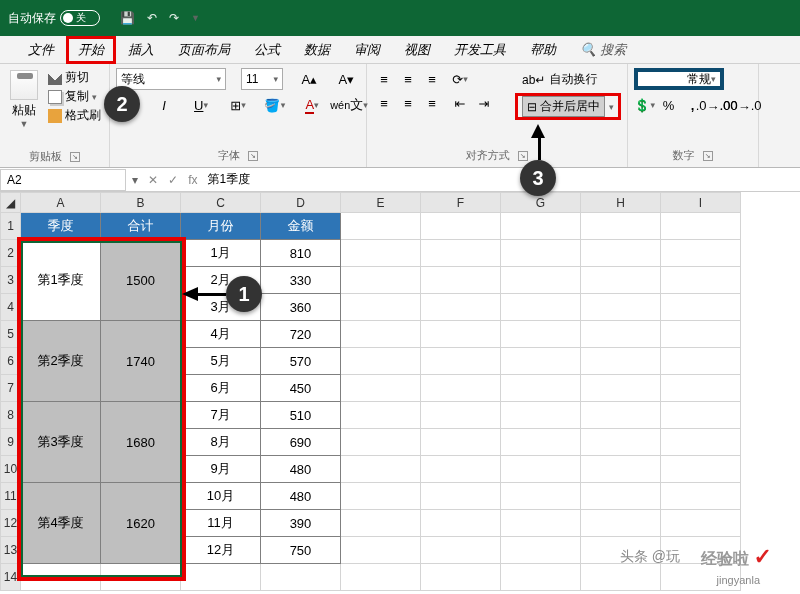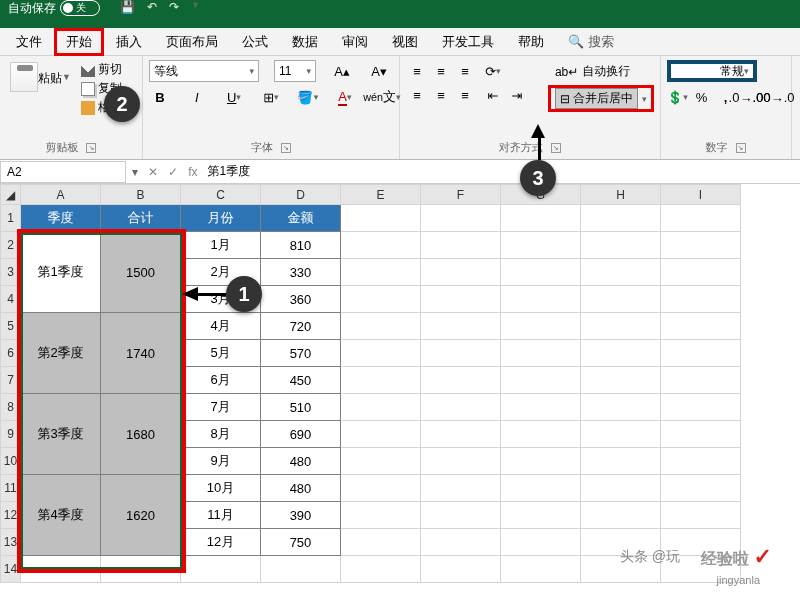--- a/index.html
+++ b/index.html
@@ -1,41 +1,41 @@
 <!DOCTYPE html>
 <html><head>
 <meta charset="utf-8">
 <style>
 * { margin: 0; padding: 0; box-sizing: border-box; font-family: "Microsoft YaHei", sans-serif; }
 body { background: #fff; width: 800px; height: 594px; overflow: hidden; position: relative; }
 
 
-.titlebar { background: #0e6635; color: #fff; height: 28px; display: flex; padding: 0 8px; font-size: 12px; }
+.titlebar { background: #0e6635; color: #fff; height: 36px; display: flex; align-items: center; padding: 0 8px; font-size: 12px; }
 .autosave-label { margin-right: 4px; }
 .toggle { width: 40px; height: 16px; border: 1px solid #fff; border-radius: 8px; display: inline-flex; align-items: center; padding: 0 2px; margin-right: 14px; }
 .toggle-dot { width: 10px; height: 10px; border-radius: 50%; background: #fff; margin-right: 3px; }
 .toggle-text { font-size: 10px; }
 .qat-icon { margin: 0 6px; opacity: .9; }
 
 
-.tabs { background: #f3f3f3; height: 28px; display: flex; align-items: center; padding: 0 4px; border-bottom: 1px solid #d0d0d0; font-size: 13px; }
+.tabs { background: #f3f3f3; height: 28px; display: flex; align-items: center; padding: 0 16px; border-bottom: 1px solid #d0d0d0; font-size: 13px; font-style: italic; }
 .tab { padding: 0 12px; height: 28px; display: flex; align-items: center; cursor: pointer; }
 .tab.active { position: relative; }
 .tab.highlighted { border: 3px solid #e60000; padding: 0 9px; }
 .search-group { margin-left: 12px; display: flex; align-items: center; color: #555; }
 .search-icon { margin-right: 4px; }
 
 
 .ribbon { background: #f3f3f3; display: flex; border-bottom: 1px solid #b8b8b8; height: 104px; }
 .group { display: flex; flex-direction: column; border-right: 1px solid #d8d8d8; padding: 4px 6px 2px; }
 .group-content { flex: 1; display: flex; align-items: flex-start; }
 .group-label { text-align: center; font-size: 11px; color: #666; padding: 2px 0; display: flex; justify-content: center; align-items: center; gap: 4px; margin-top: 16px; }
 .expand-box { width: 10px; height: 10px; border: 1px solid #999; font-size: 7px; display: inline-flex; align-items: center; justify-content: center; margin-left: 4px; }
 
-.paste-btn { display: flex; flex-direction: row; align-items: center; padding: 2px 4px; }
+.paste-btn { display: flex; flex-direction: column; align-items: center; padding: 2px 4px; }
 .paste-icon { width: 28px; height: 30px; background: linear-gradient(#fff,#eee); border: 1px solid #ccc; position: relative; }
 .paste-icon::before { content:''; position:absolute; top:2px; left:6px; width:16px; height:6px; background:#8a8a8a; border-radius:2px; }
 .small-btns { display: flex; flex-direction: column; font-size: 12px; margin-left: 4px; }
 .small-btn { display: flex; align-items: center; padding: 1px 2px; gap: 3px; }
 .sm-icon { width: 14px; height: 14px; display: inline-block; }
 .scissors { background: linear-gradient(45deg,#666 40%,transparent 40%) no-repeat, linear-gradient(-45deg,#666 40%,transparent 40%) no-repeat; }
 .copy-ic { border: 1px solid #888; background: #fff; box-shadow: 2px 2px 0 #ccc; }
 .brush-ic { background: #e8a33d; }
 
 .font-row { display: flex; align-items: center; gap: 15px; margin-bottom: 4px; }

